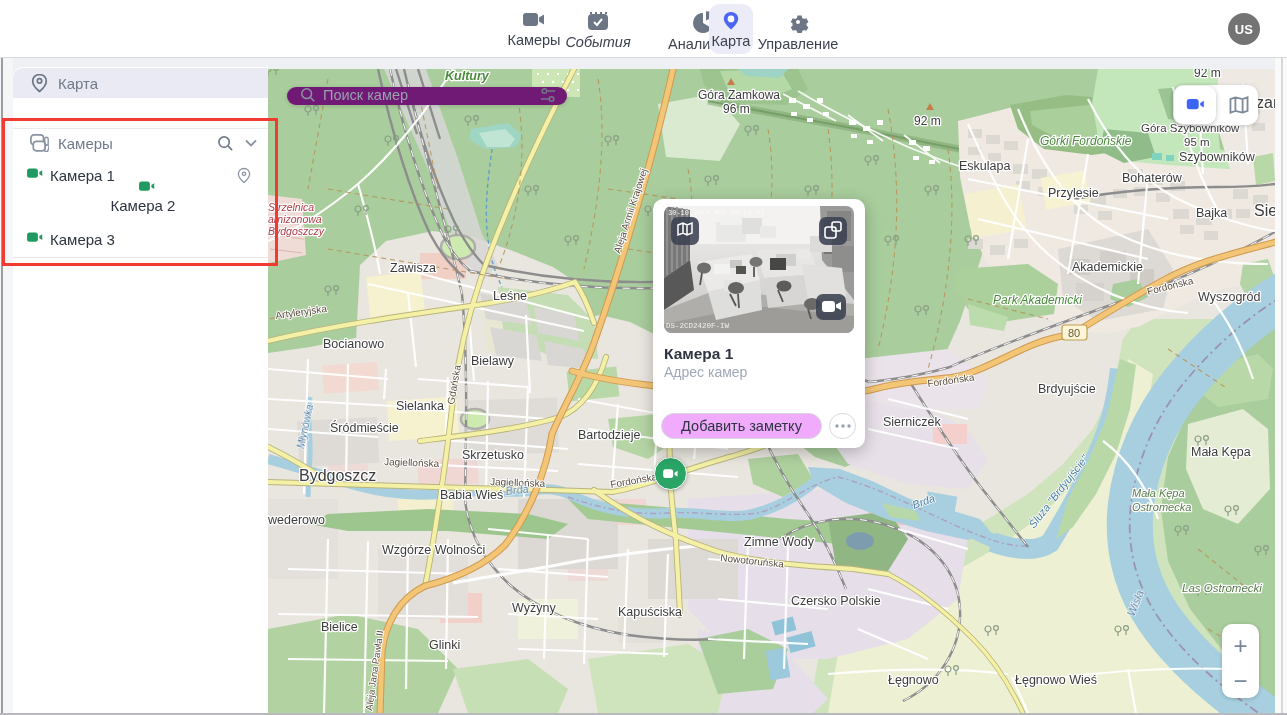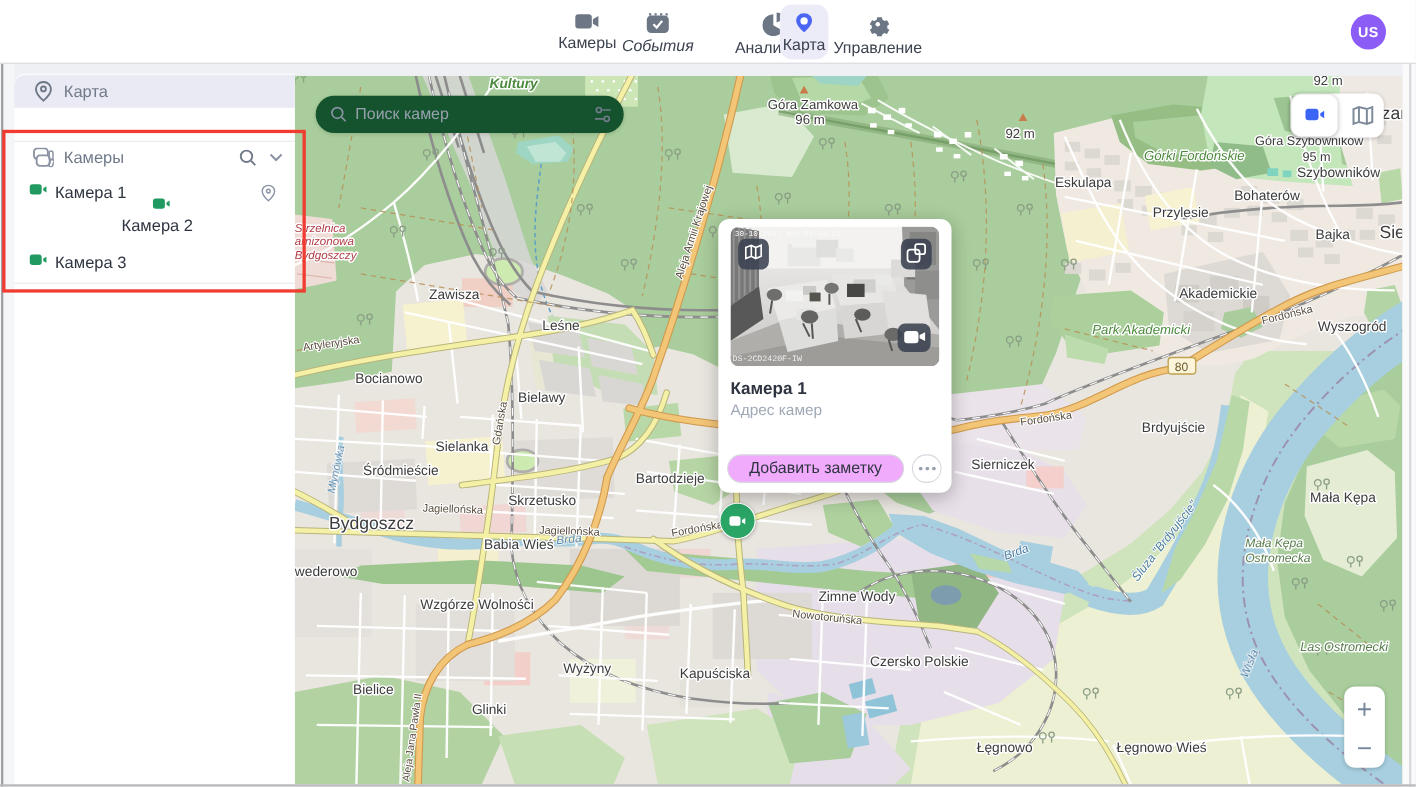--- a/index.html
+++ b/index.html
@@ -3,21 +3,21 @@
 <meta charset="utf-8">
 <style>
   * { margin:0; padding:0; box-sizing:border-box; }
   html,body { width:1287px; height:715px; overflow:hidden; font-family:"Liberation Sans",sans-serif; background:#eef0f3; }
   
   #hdr { position:absolute; left:0; top:0; width:1287px; height:58px; background:#ffffff; border-bottom:1px solid #d8d8dc; z-index:50; }
   .nav { position:absolute; top:4px; height:50px; display:flex; flex-direction:column; align-items:center; justify-content:flex-start; }
   .nav svg { display:block; margin-top:7px; }
   .nav .lbl { font-size:14.5px; color:#3c4250; margin-top:3px; white-space:nowrap; }
   .nav.sel { background:#ecebf8; border-radius:11px; }
-  #avatar { position:absolute; left:1228px; top:13px; width:32px; height:32px; border-radius:50%; background:#8b5cf6; color:#fff; font-size:13px; font-weight:bold; display:flex; align-items:center; justify-content:center; letter-spacing:.3px;text-align:center; }
+  #avatar { position:absolute; left:1228px; top:13px; width:32px; height:32px; border-radius:50%; background:#737373; color:#fff; font-size:13px; font-weight:bold; display:flex; align-items:center; justify-content:center; letter-spacing:.3px;text-align:center; }
   
   #leftgutter { position:absolute; left:0; top:58px; width:13px; height:657px; background:#f5f6f8; }
   #lscroll { position:absolute; left:1px; top:58px; width:2px; height:657px; background:#9b9ba1; }
   #sidebar { position:absolute; left:13px; top:67px; width:255px; height:646px; background:#ffffff; border-top-left-radius:10px; }
   .srow { position:absolute; left:0; width:255px; height:30px; display:flex; align-items:center; }
   .srow .ic { margin-left:17px; width:19px; display:flex; justify-content:center; }
   .srow .tx { margin-left:9px; font-size:15px; color:#707a89; }
   .row-karta { top:1px; background:#e9eaf3; border-top-left-radius:10px; height:30px; }
   .row-plany { top:31px; }
   .chev { position:absolute; right:12px; color:#8a93a3; }
@@ -26,21 +26,21 @@
   .camrow .ic { margin-left:13px; width:19px; }
   .camrow .tx { margin-left:5px; font-size:15px; color:#2e3440; }
   
   #redrect { position:absolute; left:2px; top:118px; width:276px; height:148px; border:3.5px solid #f23b30; z-index:60; }
   
   #maparea { position:absolute; left:268px; top:69px; width:1007px; height:644px; overflow:hidden; background:#ece8e1; }
   #rgutter { position:absolute; left:1275px; top:58px; width:12px; height:657px; background:#fafafb; }
   #rline { position:absolute; left:1281px; top:58px; width:2px; height:657px; background:#d7d7dc; }
   #botbar { position:absolute; left:0; top:713px; width:1287px; height:2px; background:#b9b9bd; z-index:70; }
   
-  #search { position:absolute; left:287px; top:87px; width:280px; height:34px; background:#14532d; border-radius:17px; box-shadow:0 1px 4px rgba(0,0,0,.15); z-index:30; display:flex; align-items:center; }
+  #search { position:absolute; left:287px; top:87px; width:280px; height:18px; background:#701a75; border-radius:17px; box-shadow:0 1px 4px rgba(0,0,0,.15); z-index:30; display:flex; }
   #search .ph { color:#98a1ae; font-size:14.5px; margin-left:7px; }
   
   #toggle { position:absolute; left:1173px; top:85px; width:85px; height:40px; background:#fff; border-radius:10px; box-shadow:0 1px 4px rgba(0,0,0,.18); z-index:30; }
   #toggle .seg1 { position:absolute; left:1px; top:1px; width:42px; height:38px; background:#fff; border-radius:9px; box-shadow:0 1px 5px rgba(0,0,0,.25); }
   
   #zoomctl { position:absolute; left:1222px; top:624px; width:37px; height:74px; background:#fff; border-radius:10px; box-shadow:0 1px 4px rgba(0,0,0,.2); z-index:30; }
   #zoomctl .zline { position:absolute; color:#76869b; font-size:24px; font-weight:400; left:0; width:37px; text-align:center; }
   
   #card { position:absolute; left:653px; top:199px; width:212px; height:249px; background:#fff; border-radius:10px; box-shadow:0 4px 16px rgba(0,0,0,.25); z-index:40; }
   #cam-img { position:absolute; left:11px; top:7px; width:190px; height:127px; border-radius:8px; overflow:hidden; }

